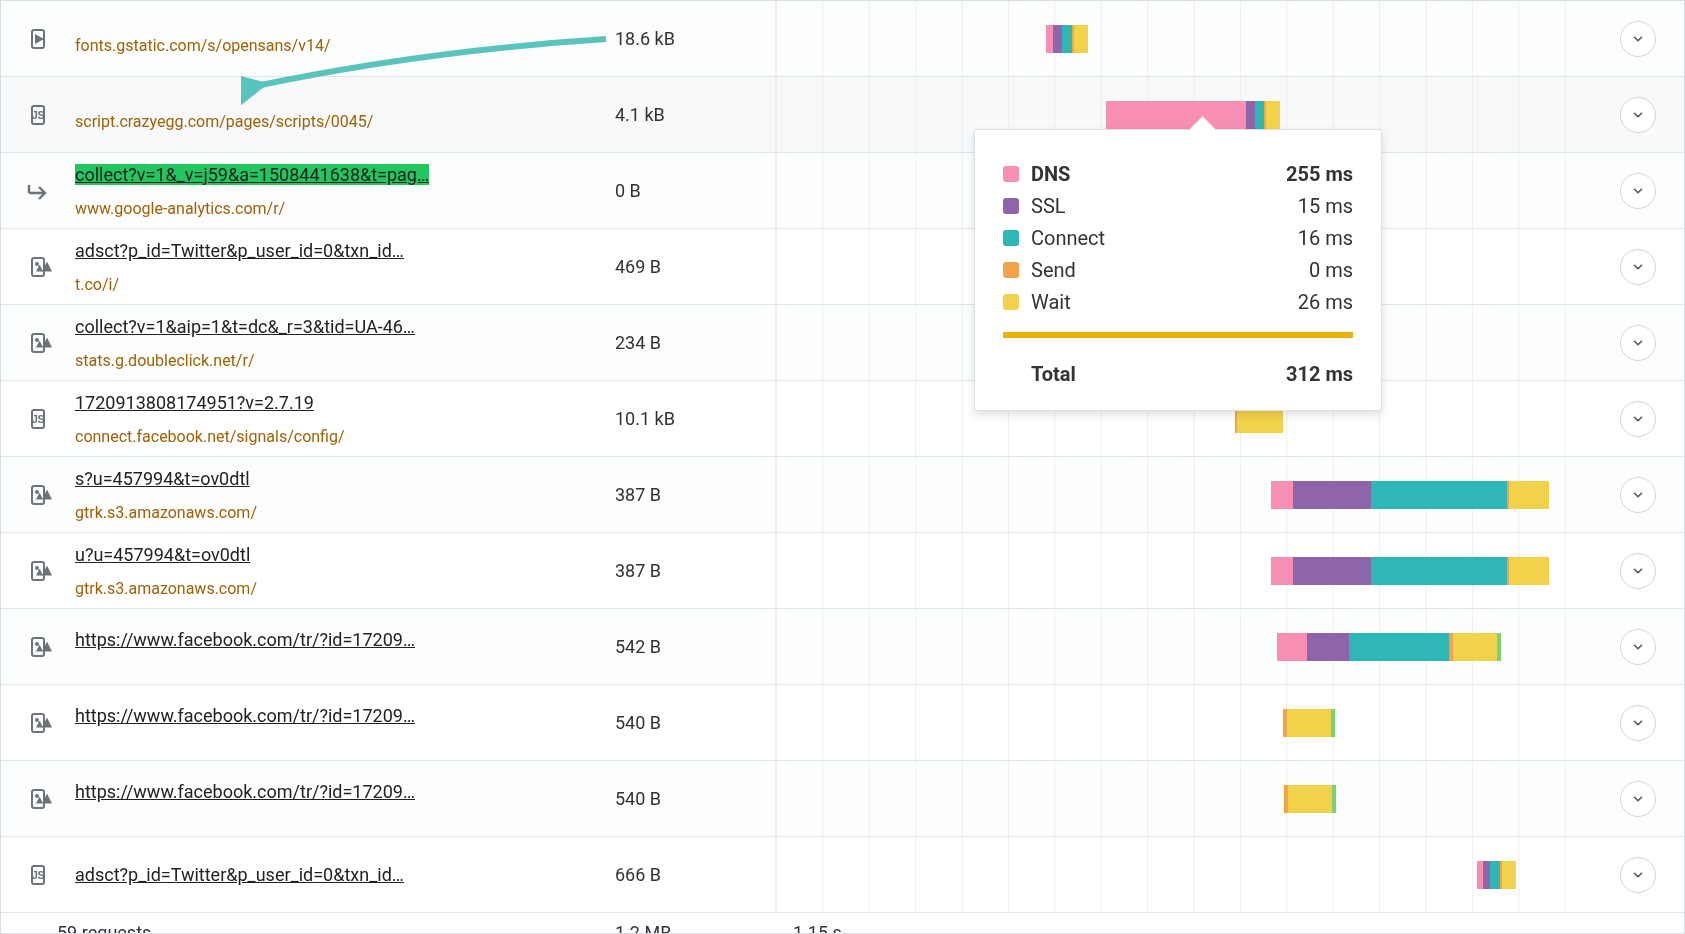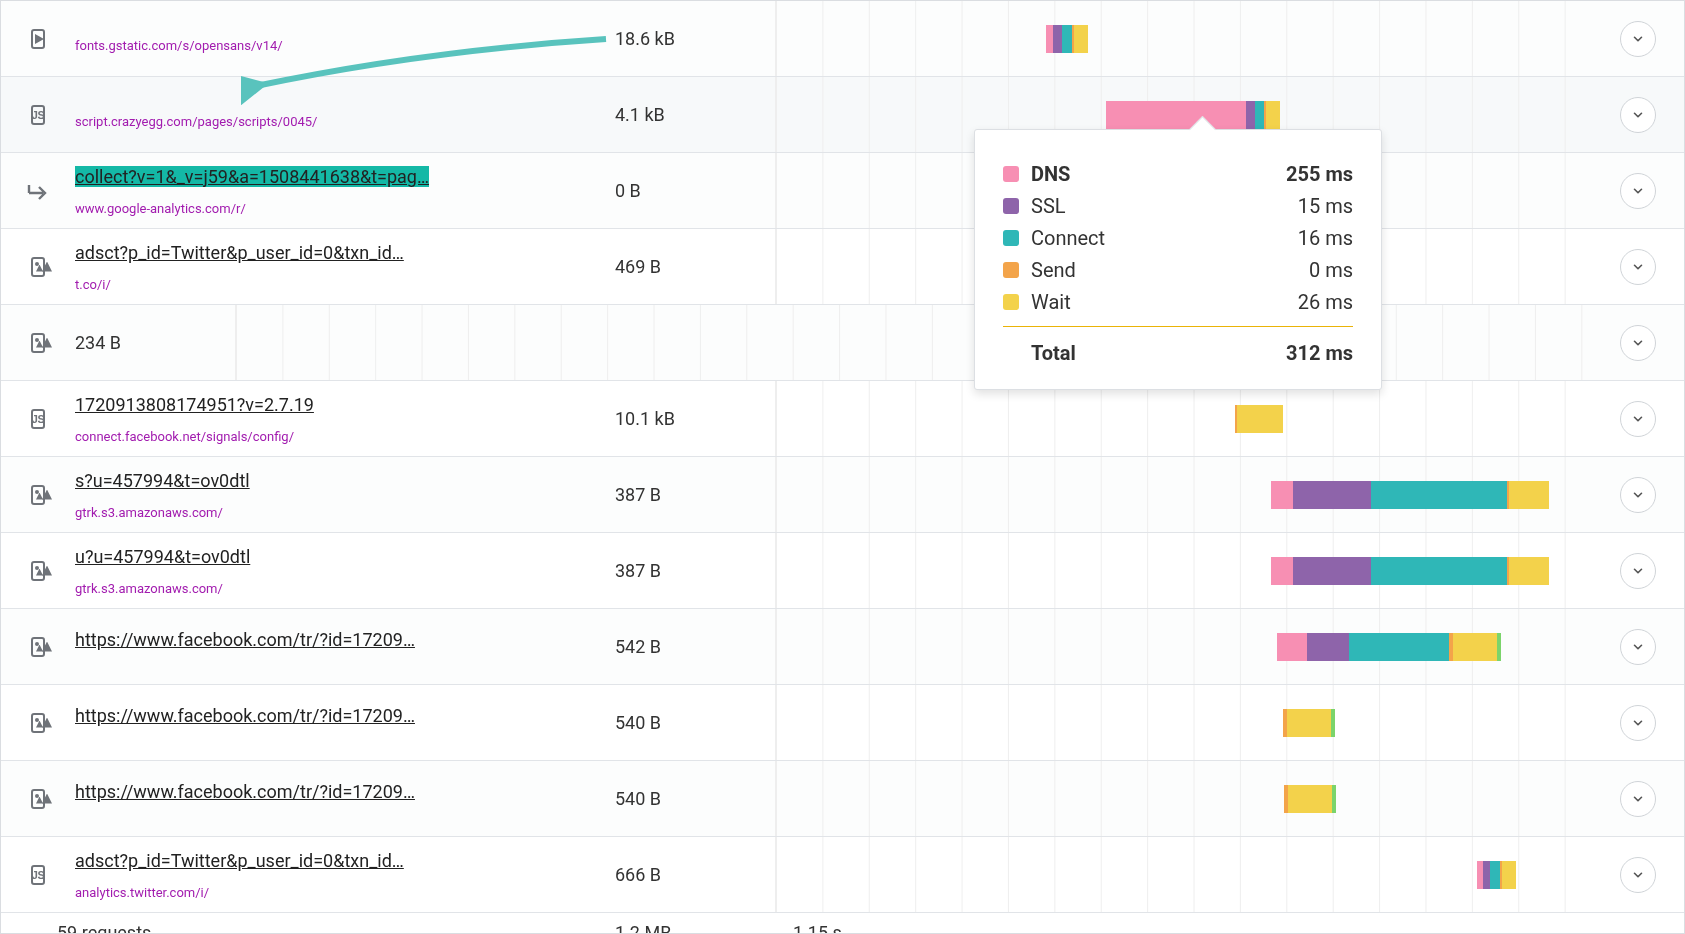--- a/index.html
+++ b/index.html
@@ -4,49 +4,49 @@
 <style>
 *{box-sizing:border-box;margin:0;padding:0}
 body{font-family:-apple-system,BlinkMacSystemFont,"Segoe UI",Roboto,Helvetica,Arial,sans-serif;font-size:15px;background:#fff;color:#333}
 .panel{width:1685px;height:934px;position:relative;border:1px solid #dadde1;overflow:hidden}
 .row{display:flex;align-items:center;height:76px;border-bottom:1px solid #e1e4e8;position:relative}
 .row:nth-child(odd){background:#fcfdfd}
 .row.highlight{background:#f7f9fa}
 .col-icon{width:74px;display:flex;justify-content:center;align-items:center}
 .col-name{width:540px;padding-right:10px;overflow:hidden;white-space:nowrap}
 .name a{color:#222;text-decoration:underline;font-size:18px}
-.host{color:#a21caf;font-size:13px;margin-top:14px}
+.host{color:#a16207;font-size:16px;margin-top:14px}
 .col-size{width:160px;color:#333;font-size:18px}
 .col-wf{flex:1;position:relative;height:100%;border-left:1px solid #eee}
 .grid-bg{position:absolute;inset:0;background-image:linear-gradient(to right,#eee 1px,transparent 1px);background-size:46.4px 100%}
 .bar{position:absolute;top:24px;height:28px;display:flex}
 .seg{height:100%}
 .col-exp{width:92px;display:flex;justify-content:center;align-items:center}
 .expbtn{width:36px;height:36px;border-radius:50%;border:1px solid #d0d4d8;background:#fff;display:flex;align-items:center;justify-content:center;cursor:pointer}
 .expbtn svg{width:14px;height:14px}
 .ic{width:14px;height:20px;border:2px solid #6f7379;border-radius:3px;display:flex;align-items:center;justify-content:center;color:#6f7379;position:relative}
 .ic.js{font:700 11px Arial;letter-spacing:-.5px}
 .ic.img::before{content:"";position:absolute;left:3px;bottom:3px;width:7px;height:7px;background:#6f7379;clip-path:polygon(0 100%,50% 0,100% 100%)}
 .ic.img::after{content:"";position:absolute;left:9px;bottom:3px;width:10px;height:10px;background:#6f7379;clip-path:polygon(0 100%,50% 0,100% 100%)}
 .ic.img .dot{position:absolute;right:4px;top:3px;width:4px;height:4px;border-radius:50%;background:#6f7379}
 .ic.vid::before{content:"";width:0;height:0;border-style:solid;border-width:5px 0 5px 9px;border-color:transparent transparent transparent #6f7379;margin-left:2px}
 .ic.redir{border:none;width:24px;height:24px}
 .summary{display:flex;align-items:center;height:38px;font-size:18px;color:#333}
 .summary .s-req{width:614px;padding-left:56px}
 .summary .s-size{width:160px}
 .summary .s-time{padding-left:18px}
-a.hl{background:#14b8a6}
+a.hl{background:#22c55e}
 
 .tt{position:absolute;left:973px;top:128px;width:408px;background:#fff;border:1px solid #dcdfe3;border-radius:3px;box-shadow:0 4px 10px rgba(0,0,0,.12);padding:28px 28px 24px 28px;font-size:20px;z-index:10}
 .tt::before{content:"";position:absolute;top:-10px;left:218px;width:18px;height:18px;background:#fff;border-left:1px solid #dcdfe3;border-top:1px solid #dcdfe3;transform:rotate(45deg)}
 .tt-row{display:flex;align-items:center;height:32px}
 .tt-sw{width:16px;height:16px;border-radius:3px;margin-right:12px}
 .tt-lab{flex:1;color:#333}
 .tt-val{color:#333;text-align:right}
-.tt-tot{border-top:1px solid #eab308;margin-top:8px;padding-top:14px;display:flex}
+.tt-tot{border-top:6px solid #eab308;margin-top:14px;padding-top:24px;display:flex}
 .tt-tot .tt-lab{font-weight:700;margin-left:28px}
 .tt-tot .tt-val{font-weight:700}
 
 .arrow{position:absolute;left:240px;top:32px;width:370px;height:72px;z-index:5;pointer-events:none}
 </style>
 </head>
 <body>
 
 <div class="panel">
   <div id="rows">
@@ -146,20 +146,24 @@
               <path d="M6 9l6 6 6-6" fill="none" stroke="#555" stroke-width="2.8" stroke-linecap="round" stroke-linejoin="round"></path>
             </svg>
           </div>
         </div>
       </div>
       <div class="row">
         <div class="col-icon">
           <div class="ic img">
             <span class="dot"></span>
           </div>
+        </div>
+        <div class="col-name">
+          <div class="name"><a href="#">collect?v=1&amp;aip=1&amp;t=dc&amp;_r=3&amp;tid=UA-46…</a></div>
+          <div class="host">stats.g.doubleclick.net/r/</div>
         </div>
         <div class="col-size">234 B</div>
         <div class="col-wf">
           <div class="grid-bg"></div>
         </div>
         <div class="col-exp">
           <div class="expbtn">
             <svg viewBox="0 0 24 24">
               <path d="M6 9l6 6 6-6" fill="none" stroke="#555" stroke-width="2.8" stroke-linecap="round" stroke-linejoin="round"></path>
             </svg>
@@ -331,21 +335,20 @@
             </svg>
           </div>
         </div>
       </div>
       <div class="row">
         <div class="col-icon">
           <div class="ic js">JS</div>
         </div>
         <div class="col-name">
           <div class="name"><a href="#">adsct?p_id=Twitter&amp;p_user_id=0&amp;txn_id…</a></div>
-          <div class="host">analytics.twitter.com/i/</div>
         </div>
         <div class="col-size">666 B</div>
         <div class="col-wf">
           <div class="grid-bg"></div>
           <div class="bar" style="left:701px">
             <div class="seg" style="width:6px;background:#f78fb3"></div>
             <div class="seg" style="width:7px;background:#8e64aa"></div>
             <div class="seg" style="width:10px;background:#2fb7b7"></div>
             <div class="seg" style="width:2px;background:#f3a44a"></div>
             <div class="seg" style="width:14px;background:#f3d24b"></div>

